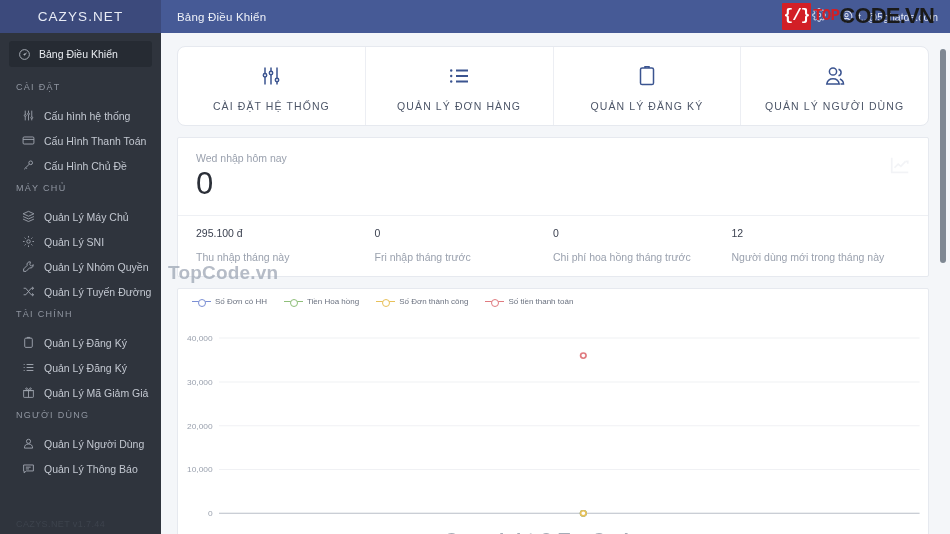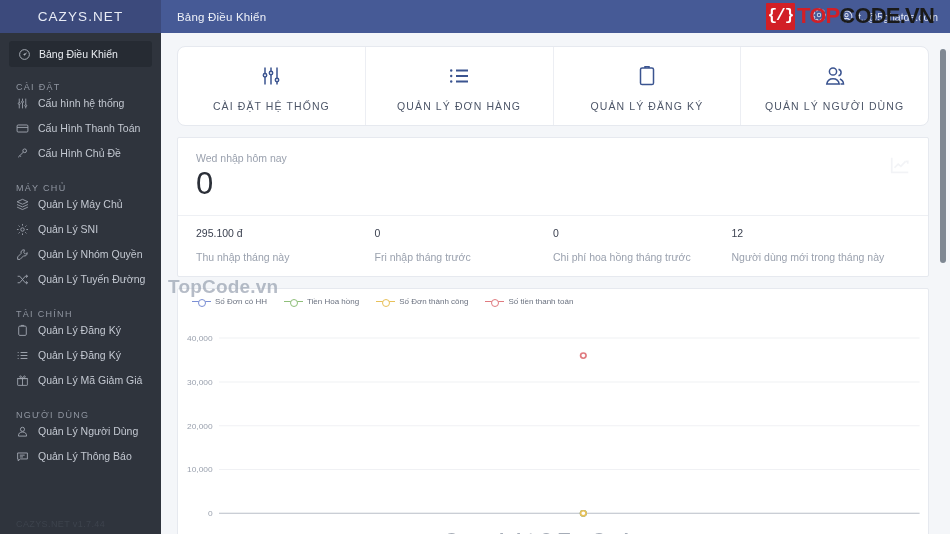--- a/index.html
+++ b/index.html
@@ -38,21 +38,21 @@
   .sidebar {
     width: 161px; flex: 0 0 161px;
     background: #2f343d; overflow: hidden; position: relative;
   }
   .side-active {
     margin: 8px 9px 4px 9px; height: 26px; border-radius: 3px;
     background: #262b33; display: flex; align-items: center; padding: 0 9px; gap: 8px;
   }
   .side-active .lbl { color: #e9ecf1; font-size: 10.5px; }
   .side-group { color: #9096a1; font-size: 9px; letter-spacing: 1.3px; padding: 11px 0 5px 16px; text-transform: uppercase; }
-  .side-item { height: 25px; display: flex; align-items: flex-start; padding: 0 0 0 16px; gap: 9px; }
+  .side-item { height: 25px; display: flex; align-items: flex-end; padding: 0 0 0 22px; gap: 9px; }
   .side-item .lbl { color: #c3c8d1; font-size: 10.5px; white-space: nowrap; }
   .ic { width: 13px; height: 13px; flex: 0 0 13px; display: block; opacity: .82; }
   .side-foot { position: absolute; left: 0; bottom: 0; width: 100%; height: 24px; overflow: hidden;
                color: #3d434d; font-size: 9px; padding-left: 16px; line-height: 28px; letter-spacing: .4px; }
 
   
   .main { flex: 1; background: #f4f6f9; padding: 13px 21px 0 16px; overflow: hidden; position: relative; }
 
   
   .quicknav { display: flex; background: #fff; border: 1px solid #e6e9ef; border-radius: 8px; }
@@ -78,26 +78,26 @@
   .lg-item { display: flex; align-items: center; gap: 4px; }
   .lg-mark { width: 19px; height: 9px; position: relative; }
   .lg-mark::before { content: ""; position: absolute; top: 4px; left: 0; width: 19px; height: 1px; background: currentColor; }
   .lg-mark::after { content: ""; position: absolute; top: 1.5px; left: 6px; width: 6px; height: 6px; border-radius: 50%; border: 1.4px solid currentColor; background: #fff; }
   .lg-txt { font-size: 8px; color: #6b7280; white-space: nowrap; }
 
   .plot { position: absolute; left: 0; right: 0; top: 28px; bottom: 0; }
 
   
   .wm { position: absolute; pointer-events: none; user-select: none; }
-  .wm-tc-side { left: 168px; top: 276px; font-size: 19px; color: #9aa3b2; opacity: .72; font-weight: 700; letter-spacing: .2px; }
+  .wm-tc-side { left: 168px; top: 262px; font-size: 19px; color: #9aa3b2; opacity: .72; font-weight: 700; letter-spacing: .2px; }
   .wm-copy { left: 50%; top: 496px; transform: translateX(-50%); font-size: 19px; color: #8d95a3; opacity: .78; font-weight: 700; white-space: nowrap; }
   .wm-logo { right: 16px; top: 1px; display: flex; align-items: center; height: 30px; }
   .wm-brace { width: 29px; height: 27px; background: #d21f26; color: #fff; display: flex; align-items: center; justify-content: center;
               font-family: "Liberation Mono", monospace; font-size: 16px; font-weight: 700; letter-spacing: -1px; border-radius: 1px; }
-  .wm-top { font-size: 22px; font-weight: 700; color: #d21f26; letter-spacing: -.8px; margin-left: 2px; font-family: Liberation Sans, sans-serif; }
+  .wm-top { font-size: 16px; font-weight: 700; color: #d21f26; letter-spacing: -.8px; margin-left: 2px; font-family: Liberation Mono, monospace; }
   .wm-code { font-size: 22px; font-weight: 700; color: #1a1a1a; letter-spacing: -.8px; }
   .wm-vn { font-size: 22px; font-weight: 700; color: #1a1a1a; letter-spacing: -.8px; }
 
   
   .vscroll { position: absolute; right: 2px; top: 33px; width: 9px; bottom: 0; }
   .vthumb { position: absolute; top: 16px; left: 1px; width: 6px; height: 214px; background: #7f8893; border-radius: 4px; }
 </style>
 </head>
 <body>
 

